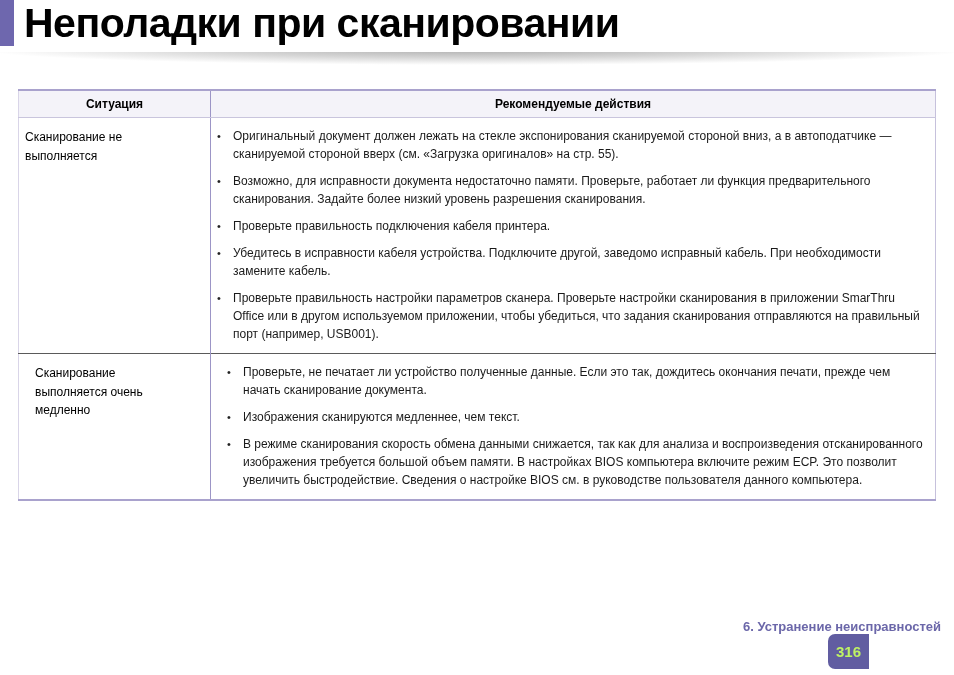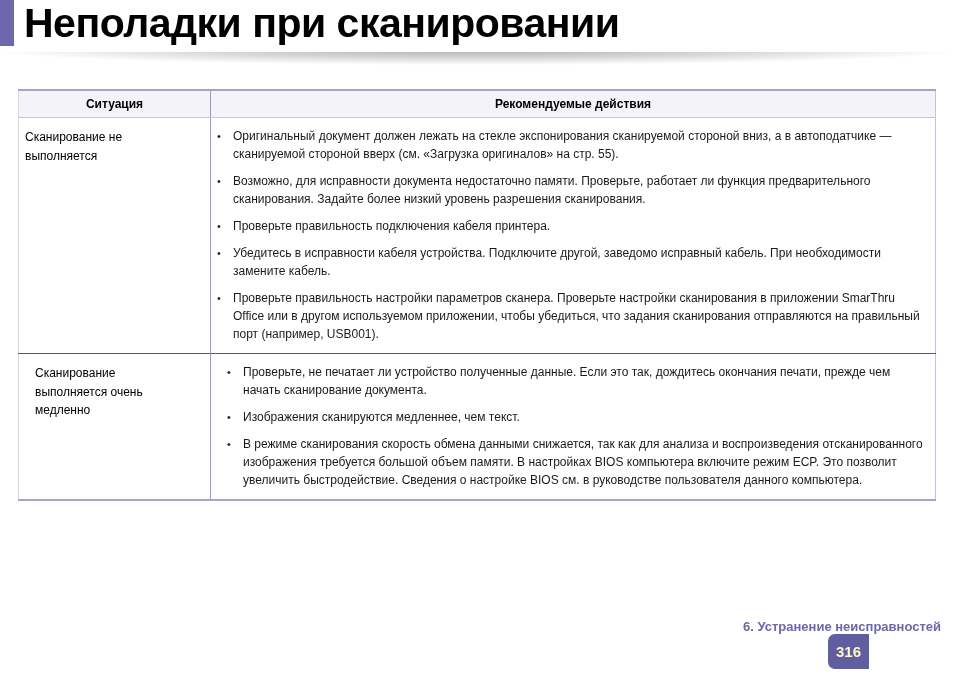--- a/index.html
+++ b/index.html
@@ -83,21 +83,21 @@
   .footer-section {
     color: #6b67a9;
     font-weight: bold;
     font-size: 13px;
     margin-right: 13px;
   }
   .page-badge {
     width: 41px; height: 35px;
     background: #615da1;
     border-radius: 7px 0 0 7px;
-    color: #fef9c3;
+    color: #bef264;
     font-weight: bold;
     font-size: 15px;
     display: flex; align-items: center; justify-content: center;
   }
 </style>
 </head>
 <body>
 
 <div class="page">
 

